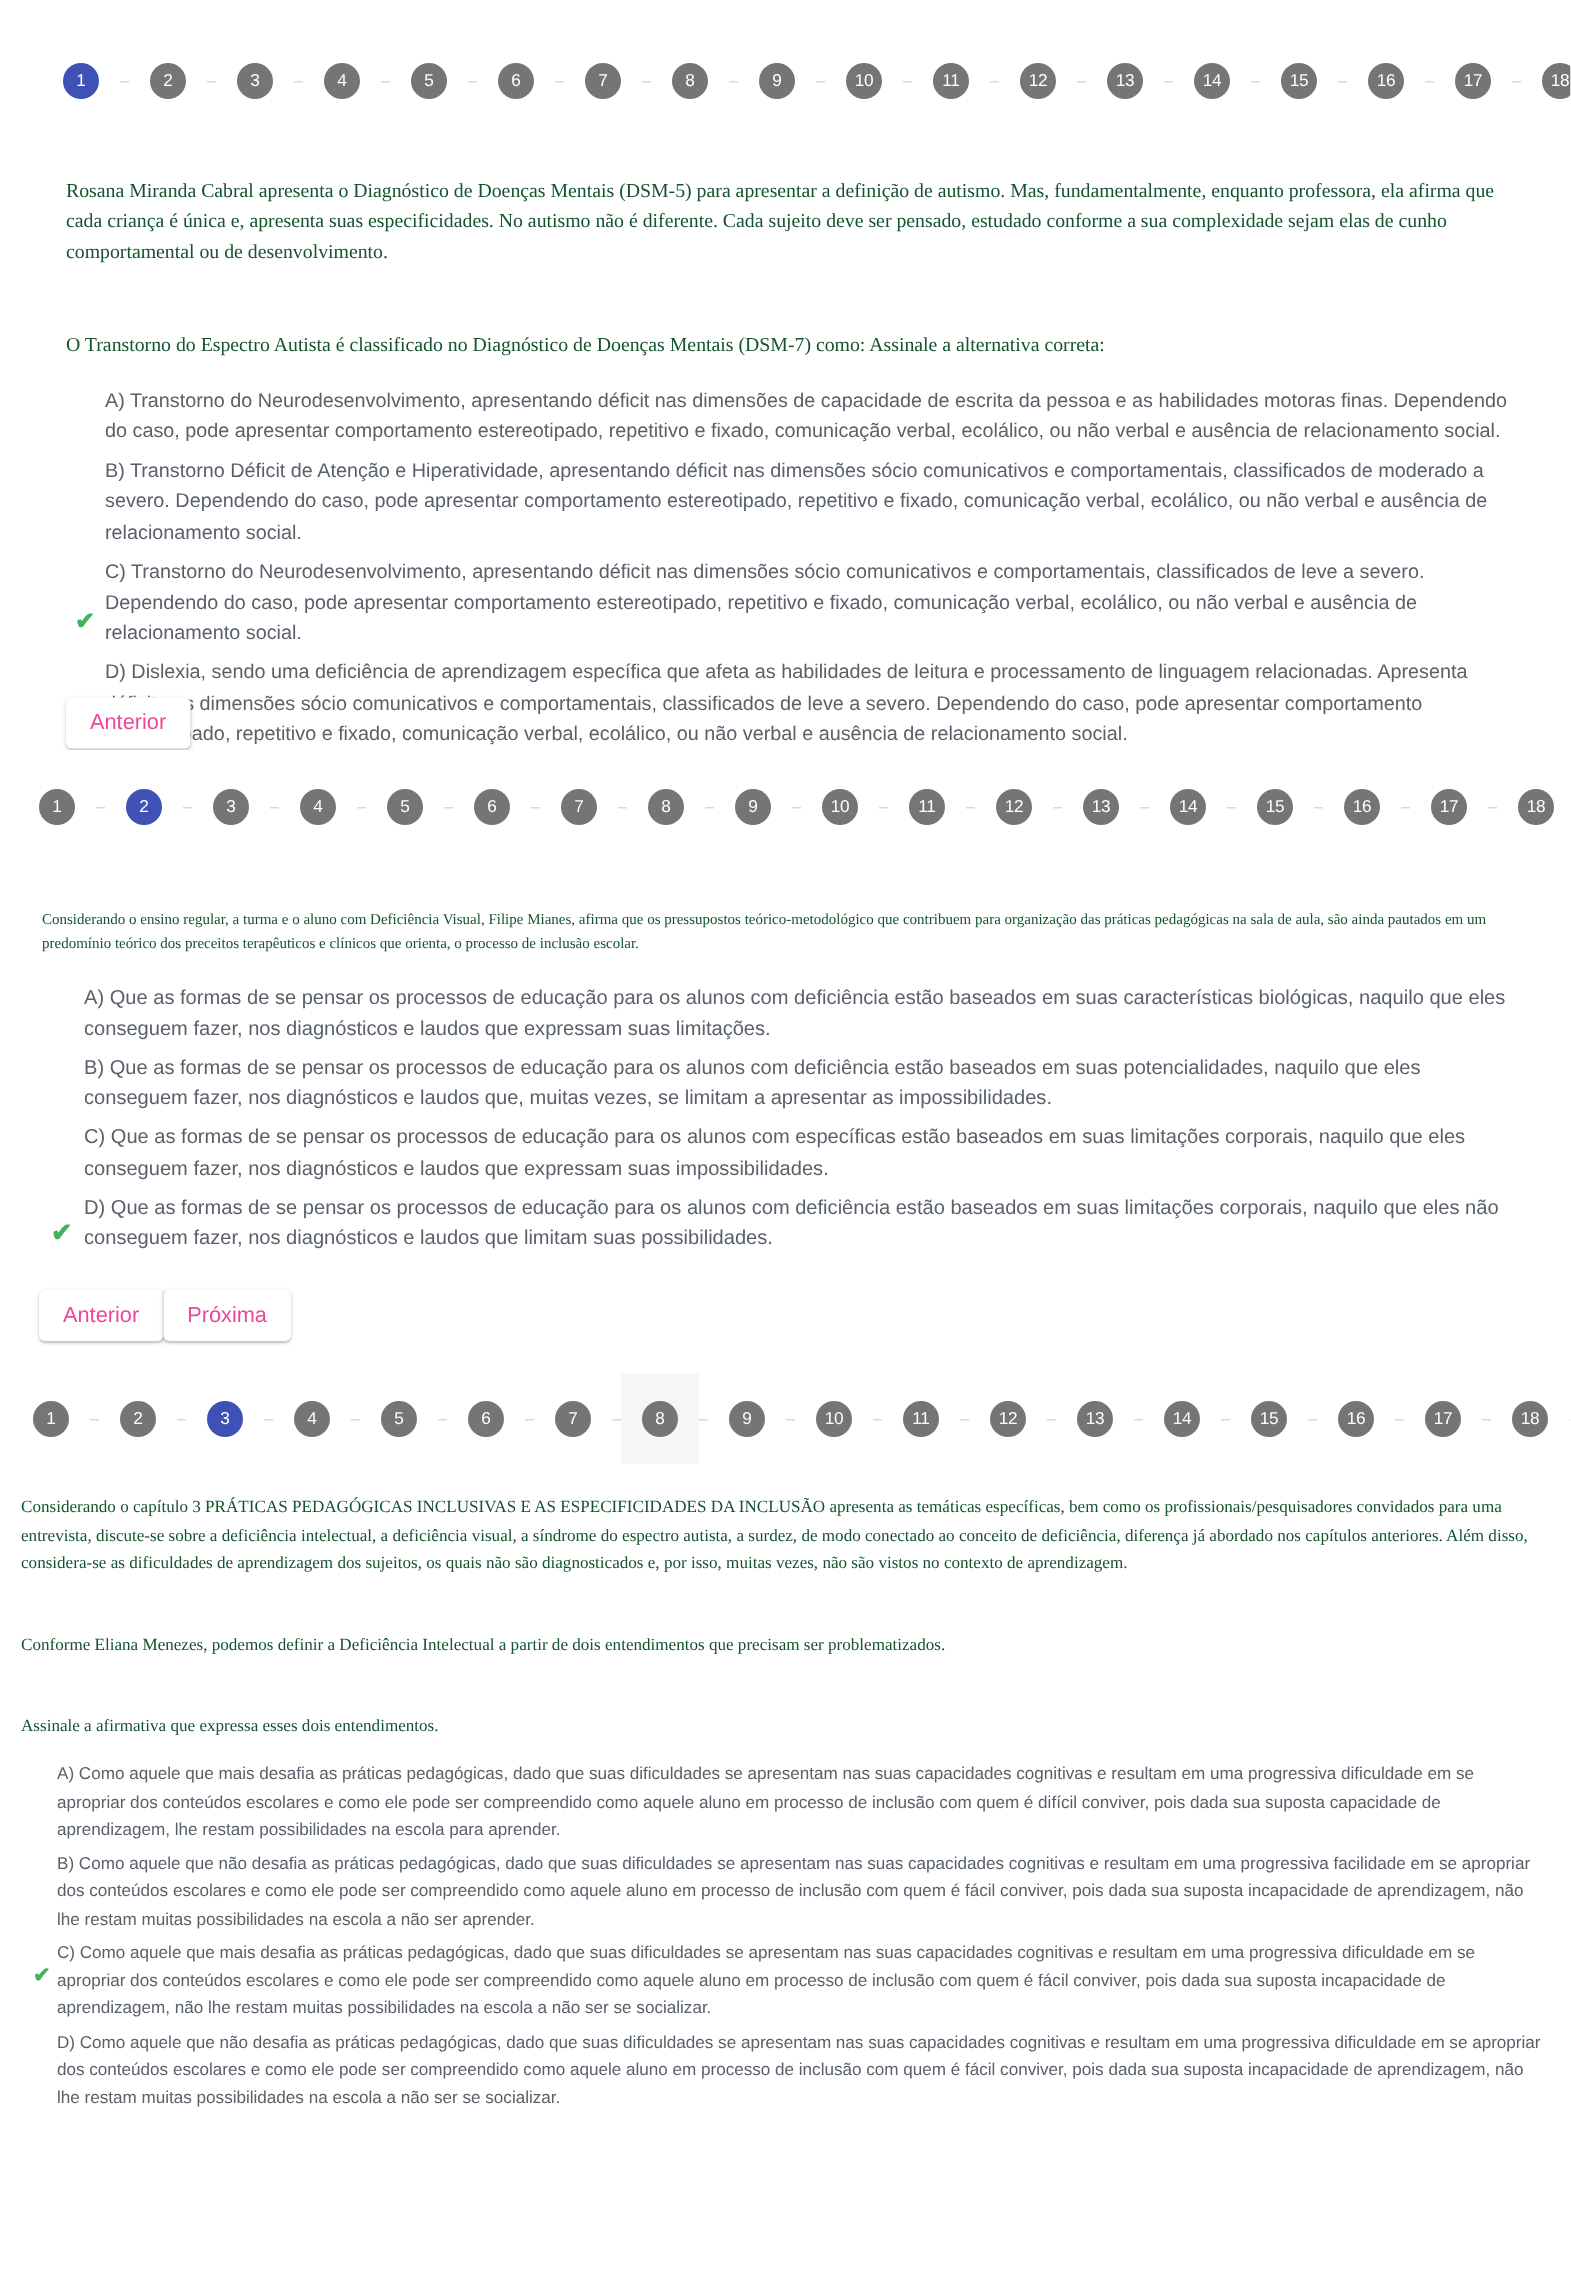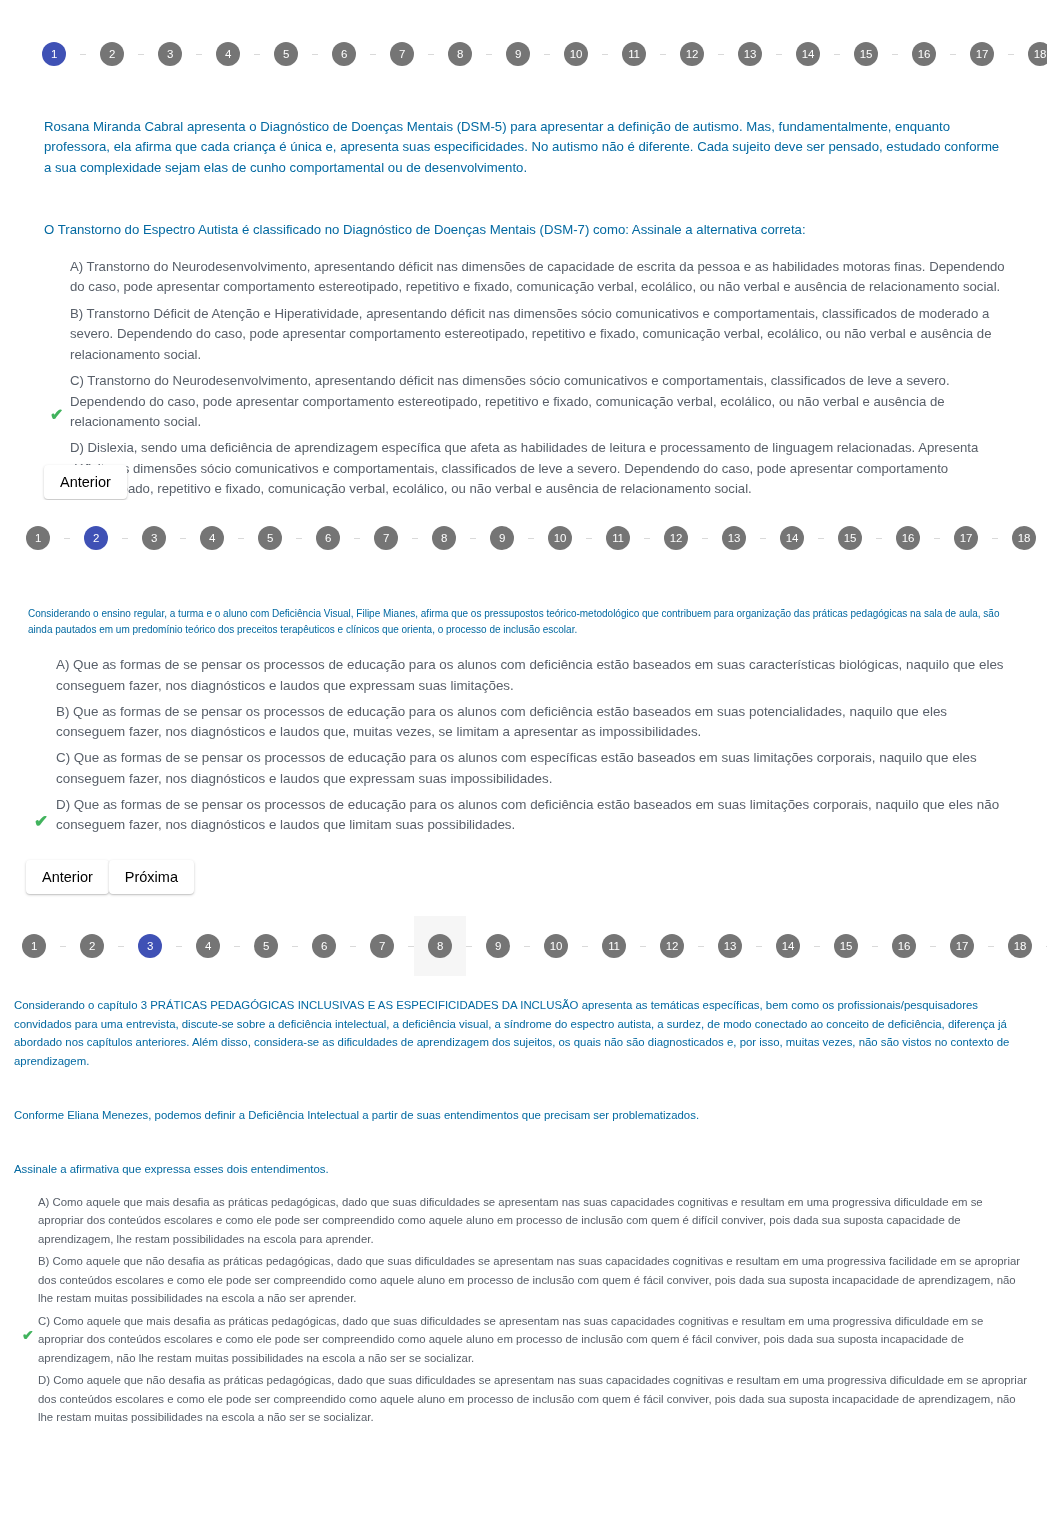--- a/index.html
+++ b/index.html
@@ -55,22 +55,23 @@
   .connector {
     flex: 1 1 auto;
     height: 1px;
     background: #d9d9d9;
     min-width: 6px;
   }
 
   
   .qbody { }
   .intro, .prompt, .para {
-    color: #0369a1;
+    color: #14532d;
     line-height: 1.55;
+    font-family: Liberation Serif, serif;
   }
   .opts { }
   .opt {
     position: relative;
     line-height: 1.55;
     color: #59606a;
   }
   .check {
     position: absolute;
     color: #41b35d;
@@ -79,21 +80,21 @@
     user-select: none;
   }
 
   
   .navrow { display: flex; gap: 0; }
   .navbtn {
     background: #ffffff;
     border: none;
     border-radius: 4px;
     box-shadow: 0 1px 3px rgba(0,0,0,0.18), 0 1px 1px rgba(0,0,0,0.10);
-    color: #000000;
+    color: #ec4899;
     font-family: "Liberation Sans", sans-serif;
     font-size: 14.5px;
     padding: 9px 16px;
     cursor: pointer;
     white-space: nowrap;
   }
 
   
   #block1 { height: 500px; overflow: hidden; position: relative; }
   #block1 .stepper { padding: 24px 28px 0 28px; }
@@ -486,21 +487,21 @@
       <div class="connector"></div>
       <div class="step">
         <div class="step-hit">
           <div class="circle">18</div>
         </div>
       </div>
       <div class="connector"></div>
     </div>
   <div class="qbody">
     <div class="para">Considerando o capítulo 3 PRÁTICAS PEDAGÓGICAS INCLUSIVAS E AS ESPECIFICIDADES DA INCLUSÃO apresenta as temáticas específicas, bem como os profissionais/pesquisadores convidados para uma entrevista, discute-se sobre a deficiência intelectual, a deficiência visual, a síndrome do espectro autista, a surdez, de modo conectado ao conceito de deficiência, diferença já abordado nos capítulos anteriores. Além disso, considera-se as dificuldades de aprendizagem dos sujeitos, os quais não são diagnosticados e, por isso, muitas vezes, não são vistos no contexto de aprendizagem.</div>
-    <div class="para sp2">Conforme Eliana Menezes, podemos definir a Deficiência Intelectual a partir de suas entendimentos que precisam ser problematizados.</div>
+    <div class="para sp2">Conforme Eliana Menezes, podemos definir a Deficiência Intelectual a partir de dois entendimentos que precisam ser problematizados.</div>
     <div class="para sp3">Assinale a afirmativa que expressa esses dois entendimentos.</div>
     <div class="opts">
         <div class="opt"><span>A) Como aquele que mais desafia as práticas pedagógicas, dado que suas dificuldades se apresentam nas suas capacidades cognitivas e resultam em uma progressiva dificuldade em se apropriar dos conteúdos escolares e como ele pode ser compreendido como aquele aluno em processo de inclusão com quem é difícil conviver, pois dada sua suposta capacidade de aprendizagem, lhe restam possibilidades na escola para aprender.</span></div>
         <div class="opt"><span>B) Como aquele que não desafia as práticas pedagógicas, dado que suas dificuldades se apresentam nas suas capacidades cognitivas e resultam em uma progressiva facilidade em se apropriar dos conteúdos escolares e como ele pode ser compreendido como aquele aluno em processo de inclusão com quem é fácil conviver, pois dada sua suposta incapacidade de aprendizagem, não lhe restam muitas possibilidades na escola a não ser aprender.</span></div>
         <div class="opt"><span class="check">✔</span><span>C) Como aquele que mais desafia as práticas pedagógicas, dado que suas dificuldades se apresentam nas suas capacidades cognitivas e resultam em uma progressiva dificuldade em se apropriar dos conteúdos escolares e como ele pode ser compreendido como aquele aluno em processo de inclusão com quem é fácil conviver, pois dada sua suposta incapacidade de aprendizagem, não lhe restam muitas possibilidades na escola a não ser se socializar.</span></div>
         <div class="opt"><span>D) Como aquele que não desafia as práticas pedagógicas, dado que suas dificuldades se apresentam nas suas capacidades cognitivas e resultam em uma progressiva dificuldade em se apropriar dos conteúdos escolares e como ele pode ser compreendido como aquele aluno em processo de inclusão com quem é fácil conviver, pois dada sua suposta incapacidade de aprendizagem, não lhe restam muitas possibilidades na escola a não ser se socializar.</span></div>
       </div>
   </div>
 
 </div>

